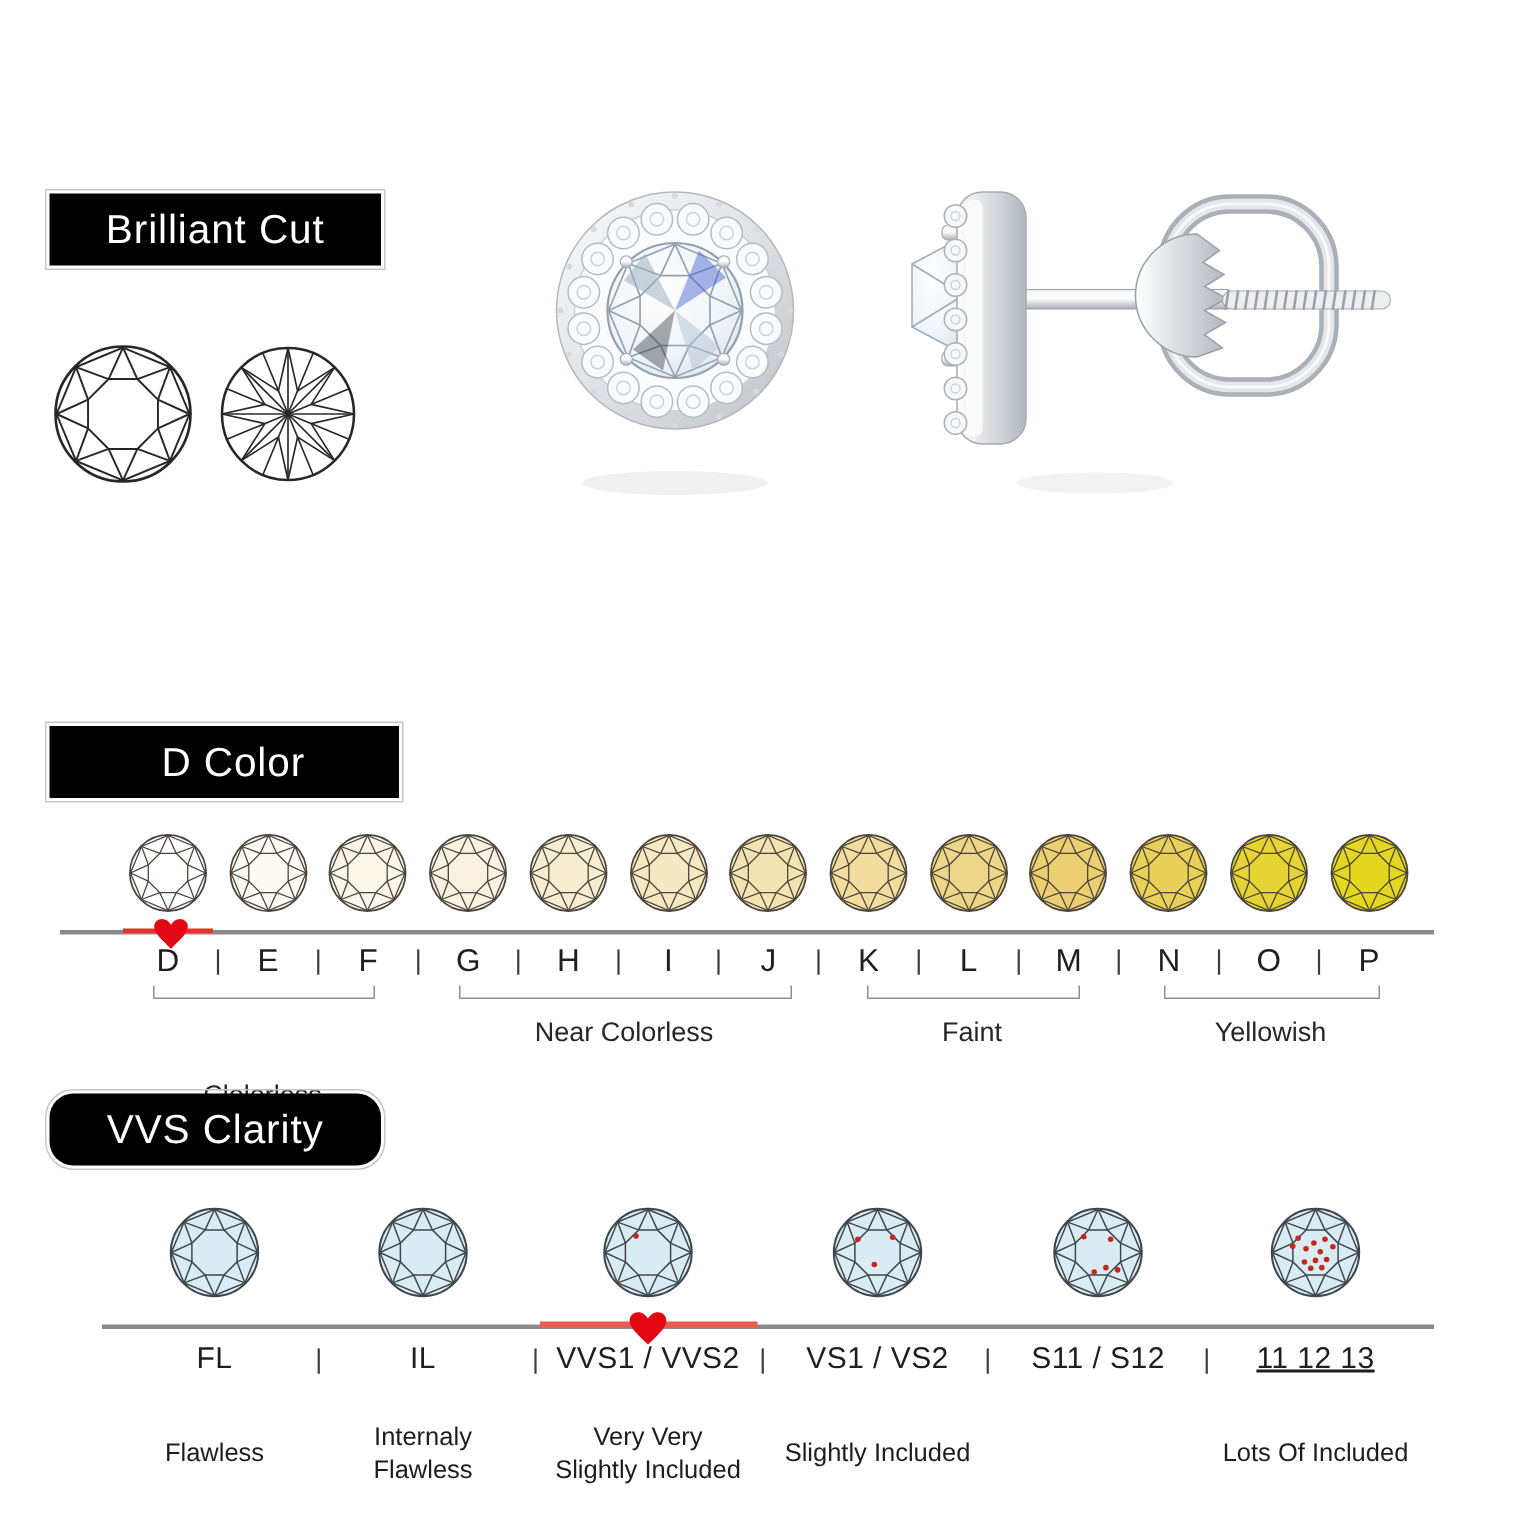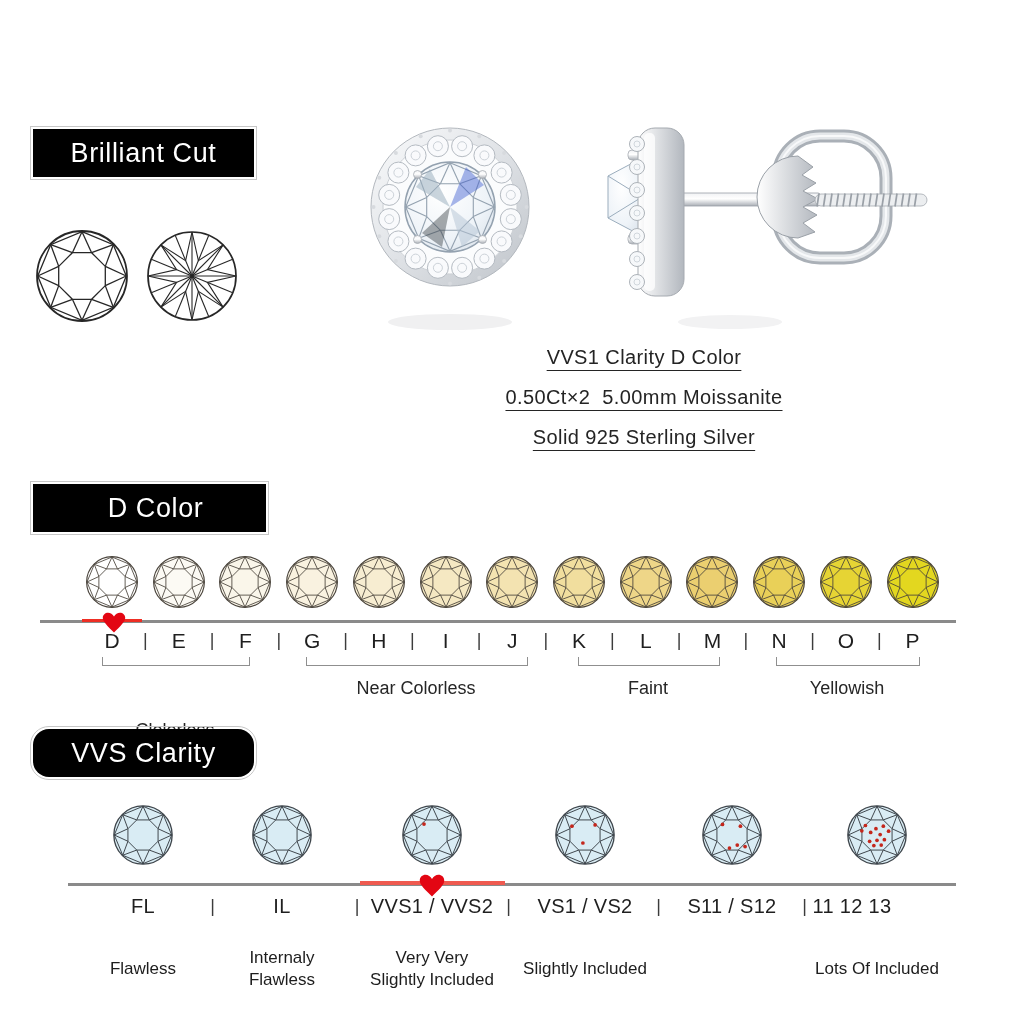--- a/index.html
+++ b/index.html
@@ -219,25 +219,20 @@
         <circle cx="327" cy="141" r="7.5" fill="#f6f8fa" stroke="#adb3b9" stroke-width="1"></circle>
           <circle cx="327" cy="141" r="3" fill="none" stroke="#ccd2d8" stroke-width=".9"></circle>
         <circle cx="327" cy="164" r="7.5" fill="#f6f8fa" stroke="#adb3b9" stroke-width="1"></circle>
           <circle cx="327" cy="164" r="3" fill="none" stroke="#ccd2d8" stroke-width=".9"></circle>
         <circle cx="327" cy="187" r="7.5" fill="#f6f8fa" stroke="#adb3b9" stroke-width="1"></circle>
           <circle cx="327" cy="187" r="3" fill="none" stroke="#ccd2d8" stroke-width=".9"></circle>
         <circle cx="327" cy="210" r="7.5" fill="#f6f8fa" stroke="#adb3b9" stroke-width="1"></circle>
           <circle cx="327" cy="210" r="3" fill="none" stroke="#ccd2d8" stroke-width=".9"></circle>
       </svg></div>
 
-  <div class="spec">
-    <div class="spec-line">VVS1 Clarity D Color</div>
-    <div class="spec-line">0.50Ct×2  5.00mm Moissanite</div>
-    <div class="spec-line">Solid 925 Sterling Silver</div>
-  </div>
 
   <div class="banner" style="left:33px;top:484px;width:221px;height:48px;padding-left:12px;">
     <span>D Color</span>
   </div>
 
   <div id="color-scale" class="abs" style="left:0;top:0;width:1024px;height:1024px;">
       <div class="diamond-wrap" style="left: 85px; top: 555px;"><svg width="54" height="54" viewBox="0 0 100 100">
           <circle cx="50" cy="50" r="47" fill="#ffffff" stroke="#4a443c" stroke-width="2.16"></circle>
           <polygon points="50.0,3.7 82.7,17.3 96.3,50.0 82.7,82.7 50.0,96.3 17.3,82.7 3.7,50.0 17.3,17.3" fill="none" stroke="#4a443c" stroke-width="1.6"></polygon>
           <polygon points="60.1,25.7 74.3,39.9 74.3,60.1 60.1,74.3 39.9,74.3 25.7,60.1 25.7,39.9 39.9,25.7" fill="none" stroke="#4a443c" stroke-width="1.6"></polygon>
@@ -720,21 +715,21 @@
           <circle cx="48.3" cy="39.8" r="3" fill="#c4271c"></circle>
           <circle cx="60.2" cy="35.7" r="3" fill="#c4271c"></circle>
           <circle cx="68.7" cy="43.9" r="3" fill="#c4271c"></circle>
           <circle cx="55.1" cy="49.3" r="3" fill="#c4271c"></circle>
           <circle cx="38.1" cy="60.2" r="3" fill="#c4271c"></circle>
           <circle cx="50.0" cy="58.5" r="3" fill="#c4271c"></circle>
           <circle cx="61.9" cy="57.5" r="3" fill="#c4271c"></circle>
           <circle cx="44.9" cy="67.0" r="3" fill="#c4271c"></circle>
           <circle cx="56.8" cy="66.3" r="3" fill="#c4271c"></circle>
         </svg></div>
-      <div class="clarity-label" style="left: 852px; top: 895px;">11 12 13</div>
+      <div class="clarity-label" style="left: 877px; top: 895px; text-decoration: underline;">11 12 13</div>
       <div class="clarity-desc" style="left: 877px; top: 944px;">
         <div>Lots Of Included</div>
       </div>
       <div class="scale-line" style="left: 68px; top: 883px; width: 888px;"></div>
       <div class="marker-line" style="left: 360px; top: 881px; width: 145px; height: 4px; background: rgb(239, 90, 80);"></div>
       <div class="heart" style="left: 417px; top: 873px;"><svg width="30" height="24" viewBox="0 0 24 20">
     <path d="M12,19.5 C6.4,14 1.8,10 1.8,6.2 C1.8,3.4 4,1.5 6.6,1.5 C8.8,1.5 10.8,2.9 12,5
              C13.2,2.9 15.2,1.5 17.4,1.5 C20,1.5 22.2,3.4 22.2,6.2 C22.2,10 17.6,14 12,19.5 Z" fill="#e30613"></path>
         </svg></div>
     </div>

